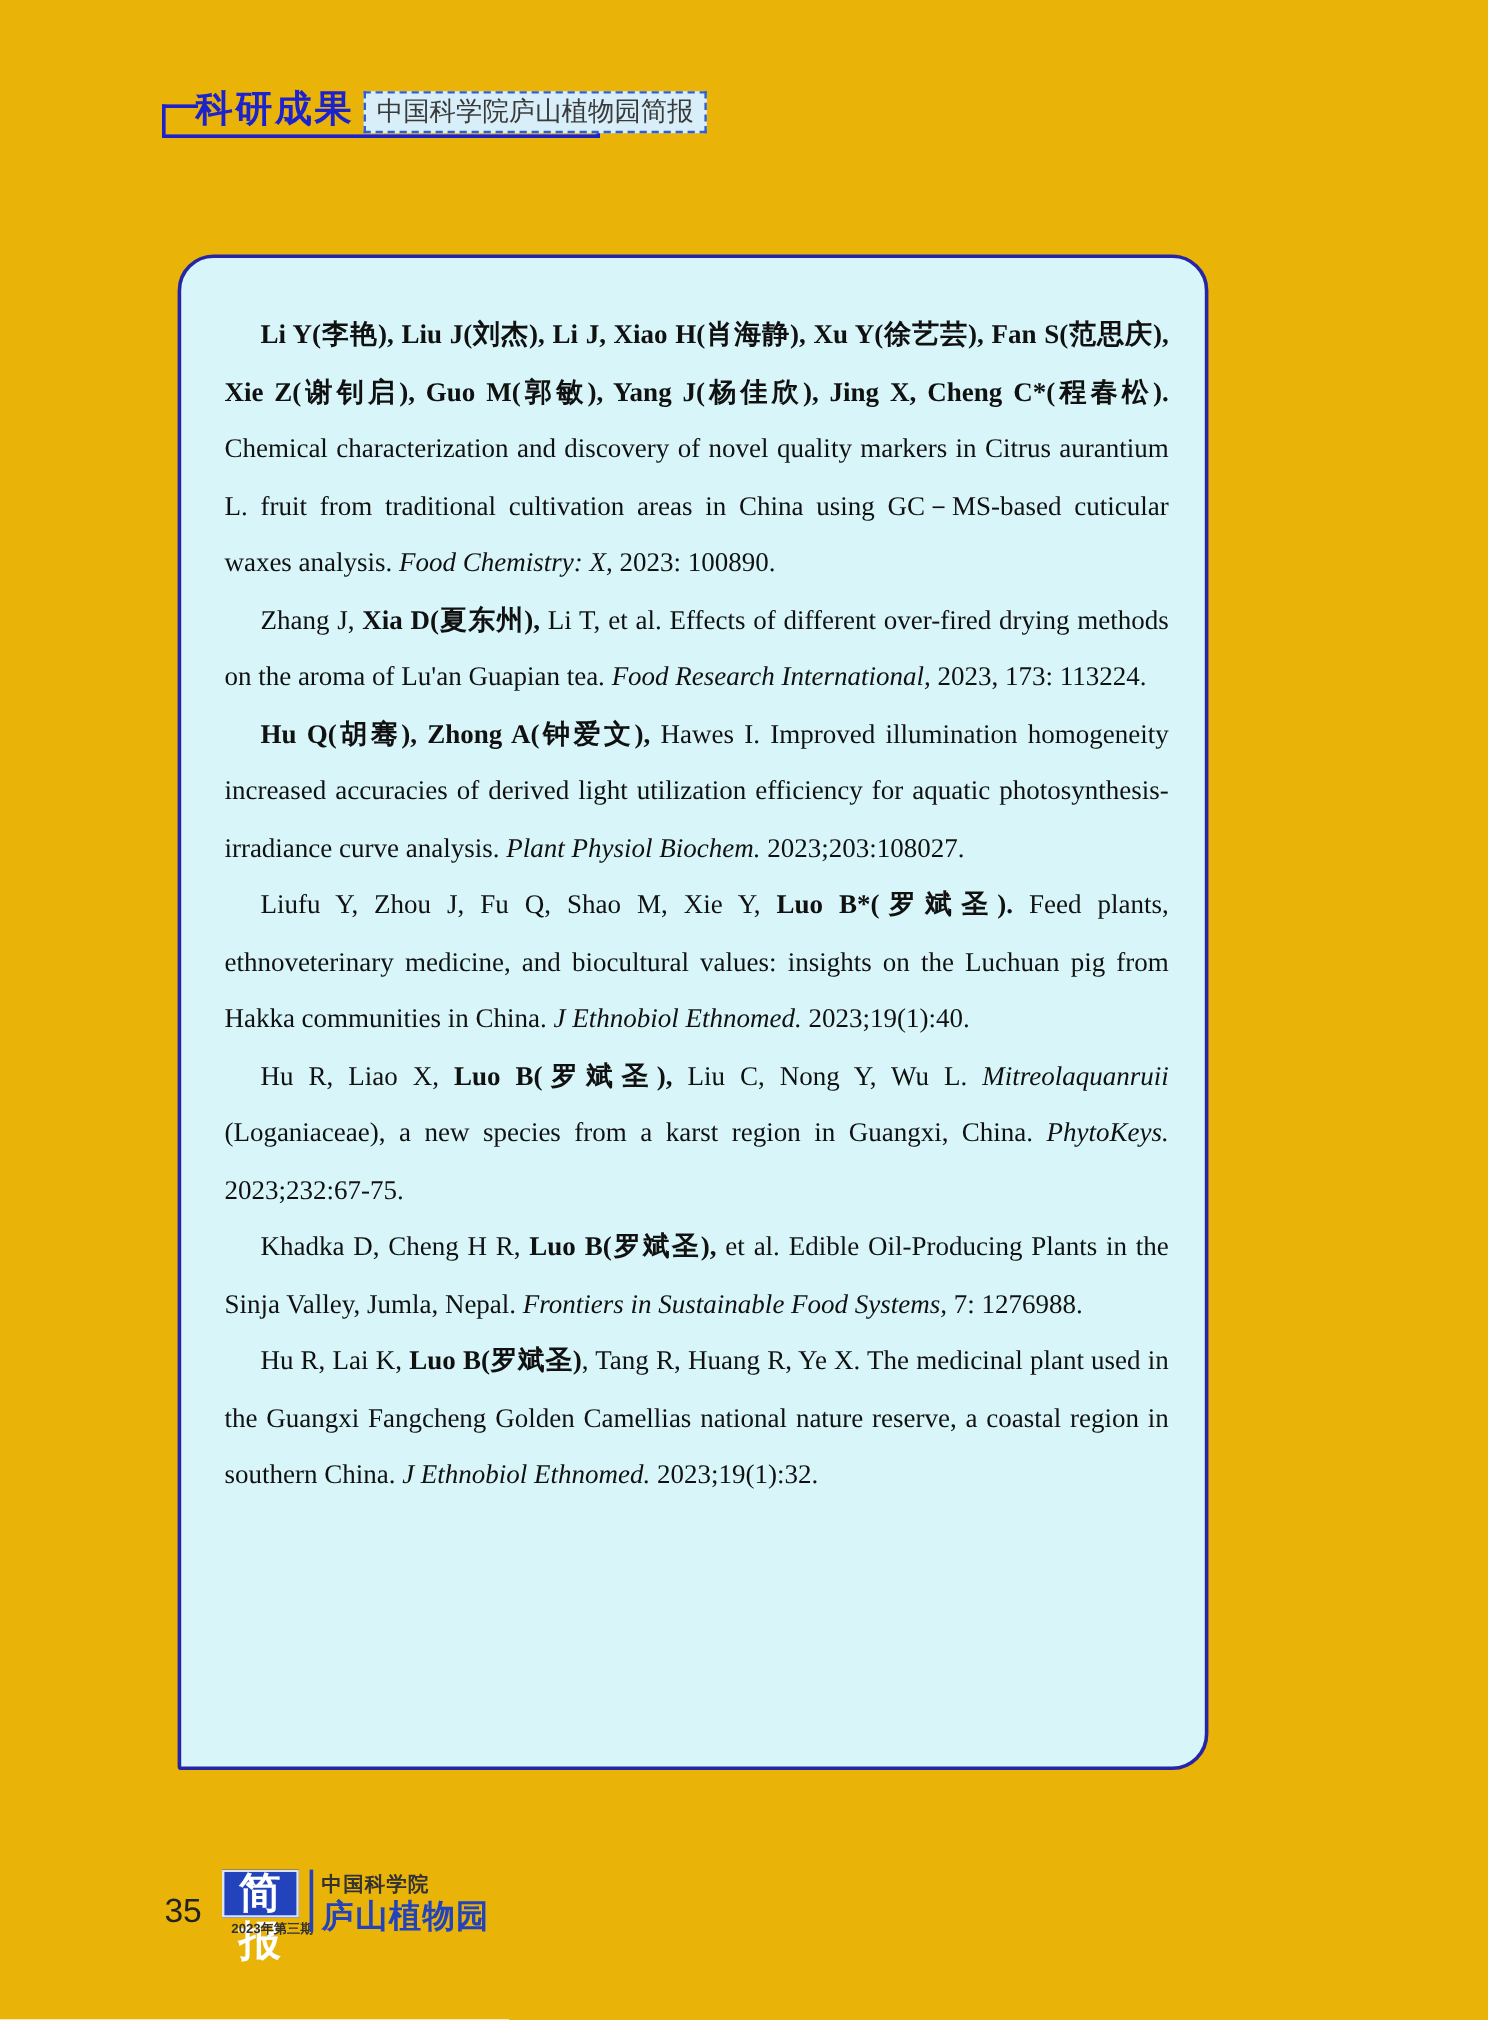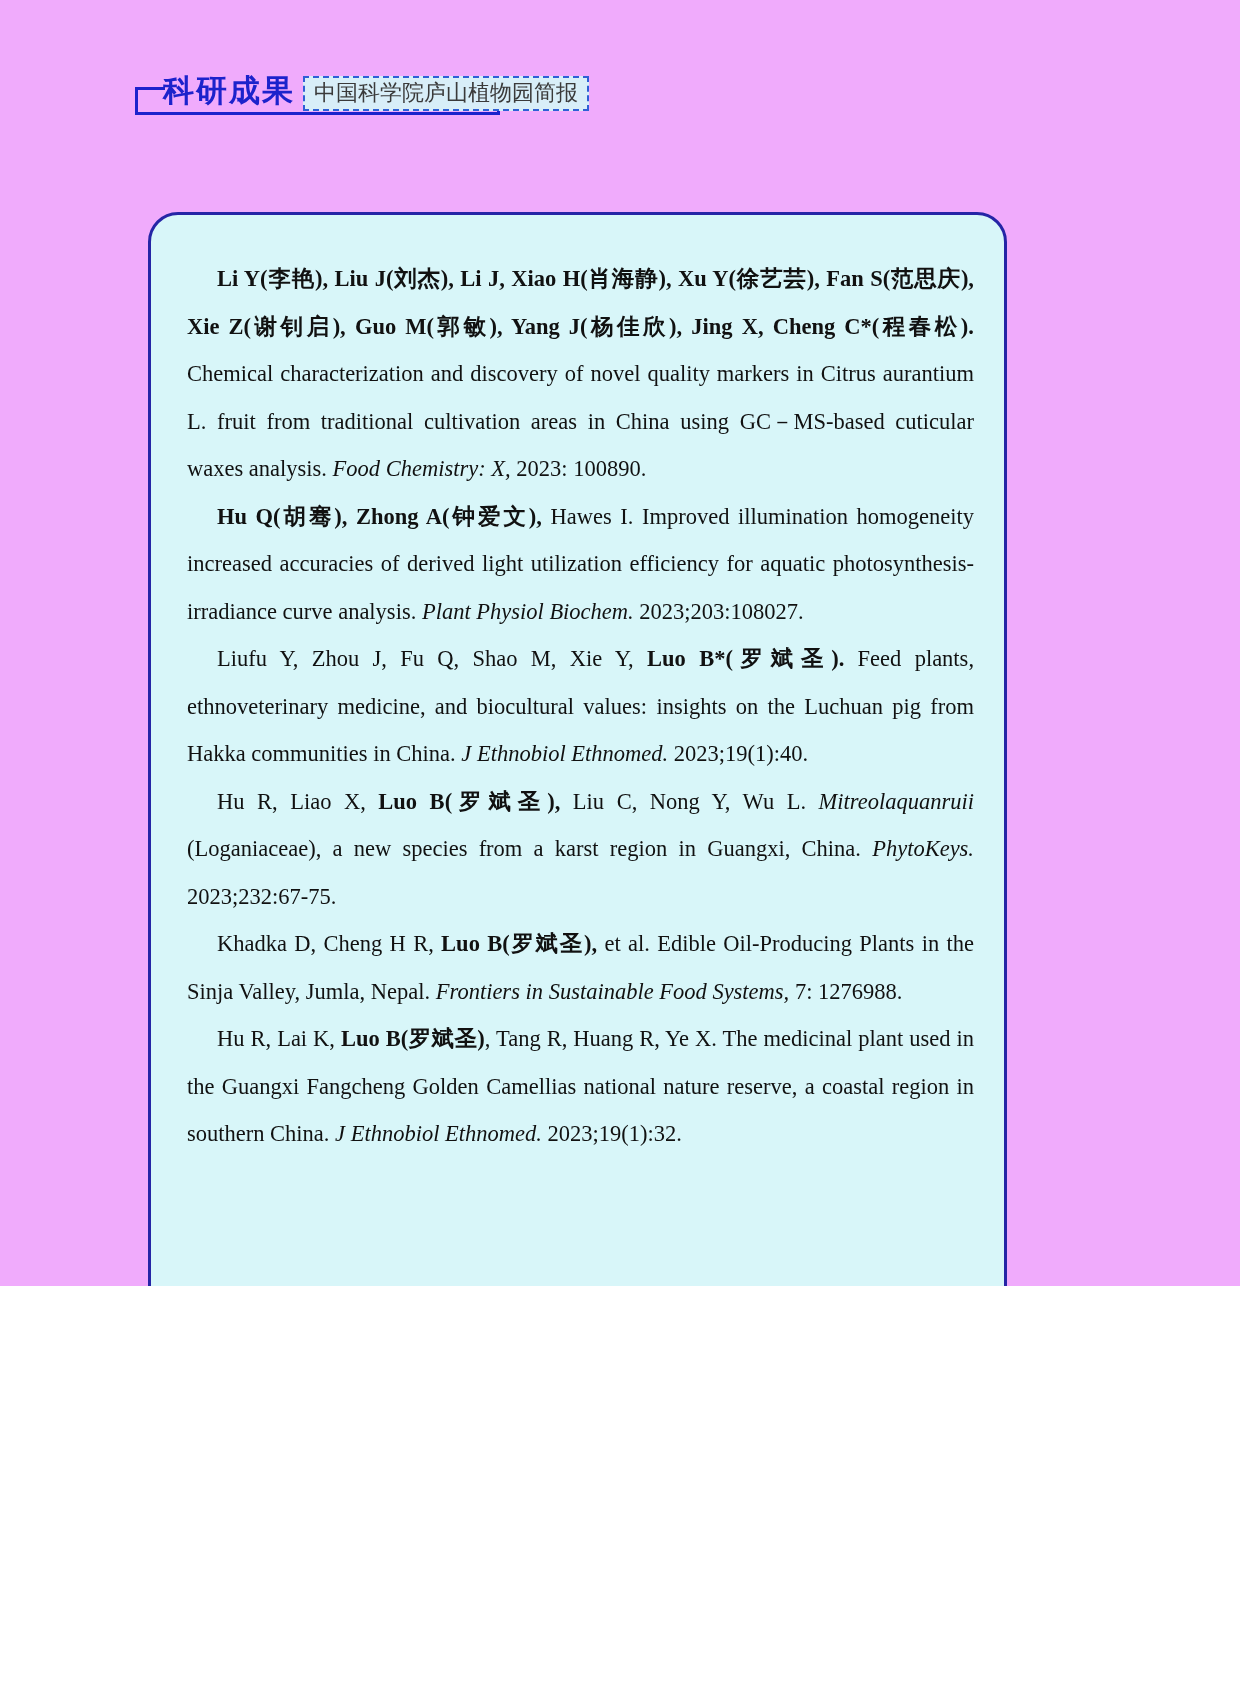--- a/index.html
+++ b/index.html
@@ -8,22 +8,22 @@
     --box-fill:#d8f6f9;
     --footer-blue:#2243bc;
     --tag-fill:#d8eef8;
     --tag-border:#2e5fd6;
     --text-dark:#111111;
   }
   *{margin:0;padding:0;box-sizing:border-box;}
   html,body{background:#ffffff;}
   .page{
     position:relative;
-    width:1240px;height:1286px;
-    background:#f0abfc;
+    width:1240px;height:1683px;
+    background:#eab308;
     font-family:"Liberation Serif","DejaVu Serif",serif;
     overflow:hidden;
   }
   
   .bracket-seg{position:absolute;background:var(--accent-blue);}
   .bk-h1{left:135px;top:87px;width:30px;height:3px;}
   .bk-v {left:135px;top:87px;width:3px;height:28px;}
   .bk-b {left:135px;top:112px;width:365px;height:3px;}
   .bk-hk{left:497px;top:102px;width:3px;height:13px;}
   .section-title{
@@ -102,20 +102,21 @@
     <div class="bracket-seg bk-v"></div>
     <div class="bracket-seg bk-b"></div>
     <div class="bracket-seg bk-hk"></div>
     <div class="section-title">科研成果</div>
     <div class="bulletin-tag">中国科学院庐山植物园简报</div>
   </div>
 
   <div class="pub-box">
     <div>
         <p class="pub"><span class="b">Li Y(李艳), Liu J(刘杰), Li J, Xiao H(肖海静), Xu Y(徐艺芸), Fan S(范思庆), Xie Z(谢钊启), Guo M(郭敏), Yang J(杨佳欣), Jing X, Cheng C*(程春松).</span><span> Chemical characterization and discovery of novel quality markers in Citrus aurantium L. fruit from traditional cultivation areas in China using GC－MS-based cuticular waxes analysis. </span><span class="i">Food Chemistry: X,</span><span> 2023: 100890.</span></p>
+        <p class="pub"><span>Zhang J, </span><span class="b">Xia D(夏东州),</span><span> Li T, et al. Effects of different over-fired drying methods on the aroma of Lu'an Guapian tea. </span><span class="i">Food Research International,</span><span> 2023, 173: 113224.</span></p>
         <p class="pub"><span class="b">Hu Q(胡骞), Zhong A(钟爱文),</span><span> Hawes I. Improved illumination homogeneity increased accuracies of derived light utilization efficiency for aquatic photosynthesis-irradiance curve analysis. </span><span class="i">Plant Physiol Biochem.</span><span> 2023;203:108027.</span></p>
         <p class="pub"><span>Liufu Y, Zhou J, Fu Q, Shao M, Xie Y, </span><span class="b">Luo B*(罗斌圣).</span><span> Feed plants, ethnoveterinary medicine, and biocultural values: insights on the Luchuan pig from Hakka communities in China. </span><span class="i">J Ethnobiol Ethnomed.</span><span> 2023;19(1):40.</span></p>
         <p class="pub"><span>Hu R, Liao X, </span><span class="b">Luo B(罗斌圣),</span><span> Liu C, Nong Y, Wu L. </span><span class="i">Mitreolaquanruii</span><span> (Loganiaceae), a new species from a karst region in Guangxi, China. </span><span class="i">PhytoKeys.</span><span> 2023;232:67-75.</span></p>
         <p class="pub"><span>Khadka D, Cheng H R, </span><span class="b">Luo B(罗斌圣),</span><span> et al. Edible Oil-Producing Plants in the Sinja Valley, Jumla, Nepal. </span><span class="i">Frontiers in Sustainable Food Systems,</span><span> 7: 1276988.</span></p>
         <p class="pub"><span>Hu R, Lai K, </span><span class="b">Luo B(罗斌圣)</span><span>, Tang R, Huang R, Ye X. The medicinal plant used in the Guangxi Fangcheng Golden Camellias national nature reserve, a coastal region in southern China. </span><span class="i">J Ethnobiol Ethnomed.</span><span> 2023;19(1):32.</span></p>
       </div>
   </div>
 
   <div>
     <div class="page-num">35</div>

